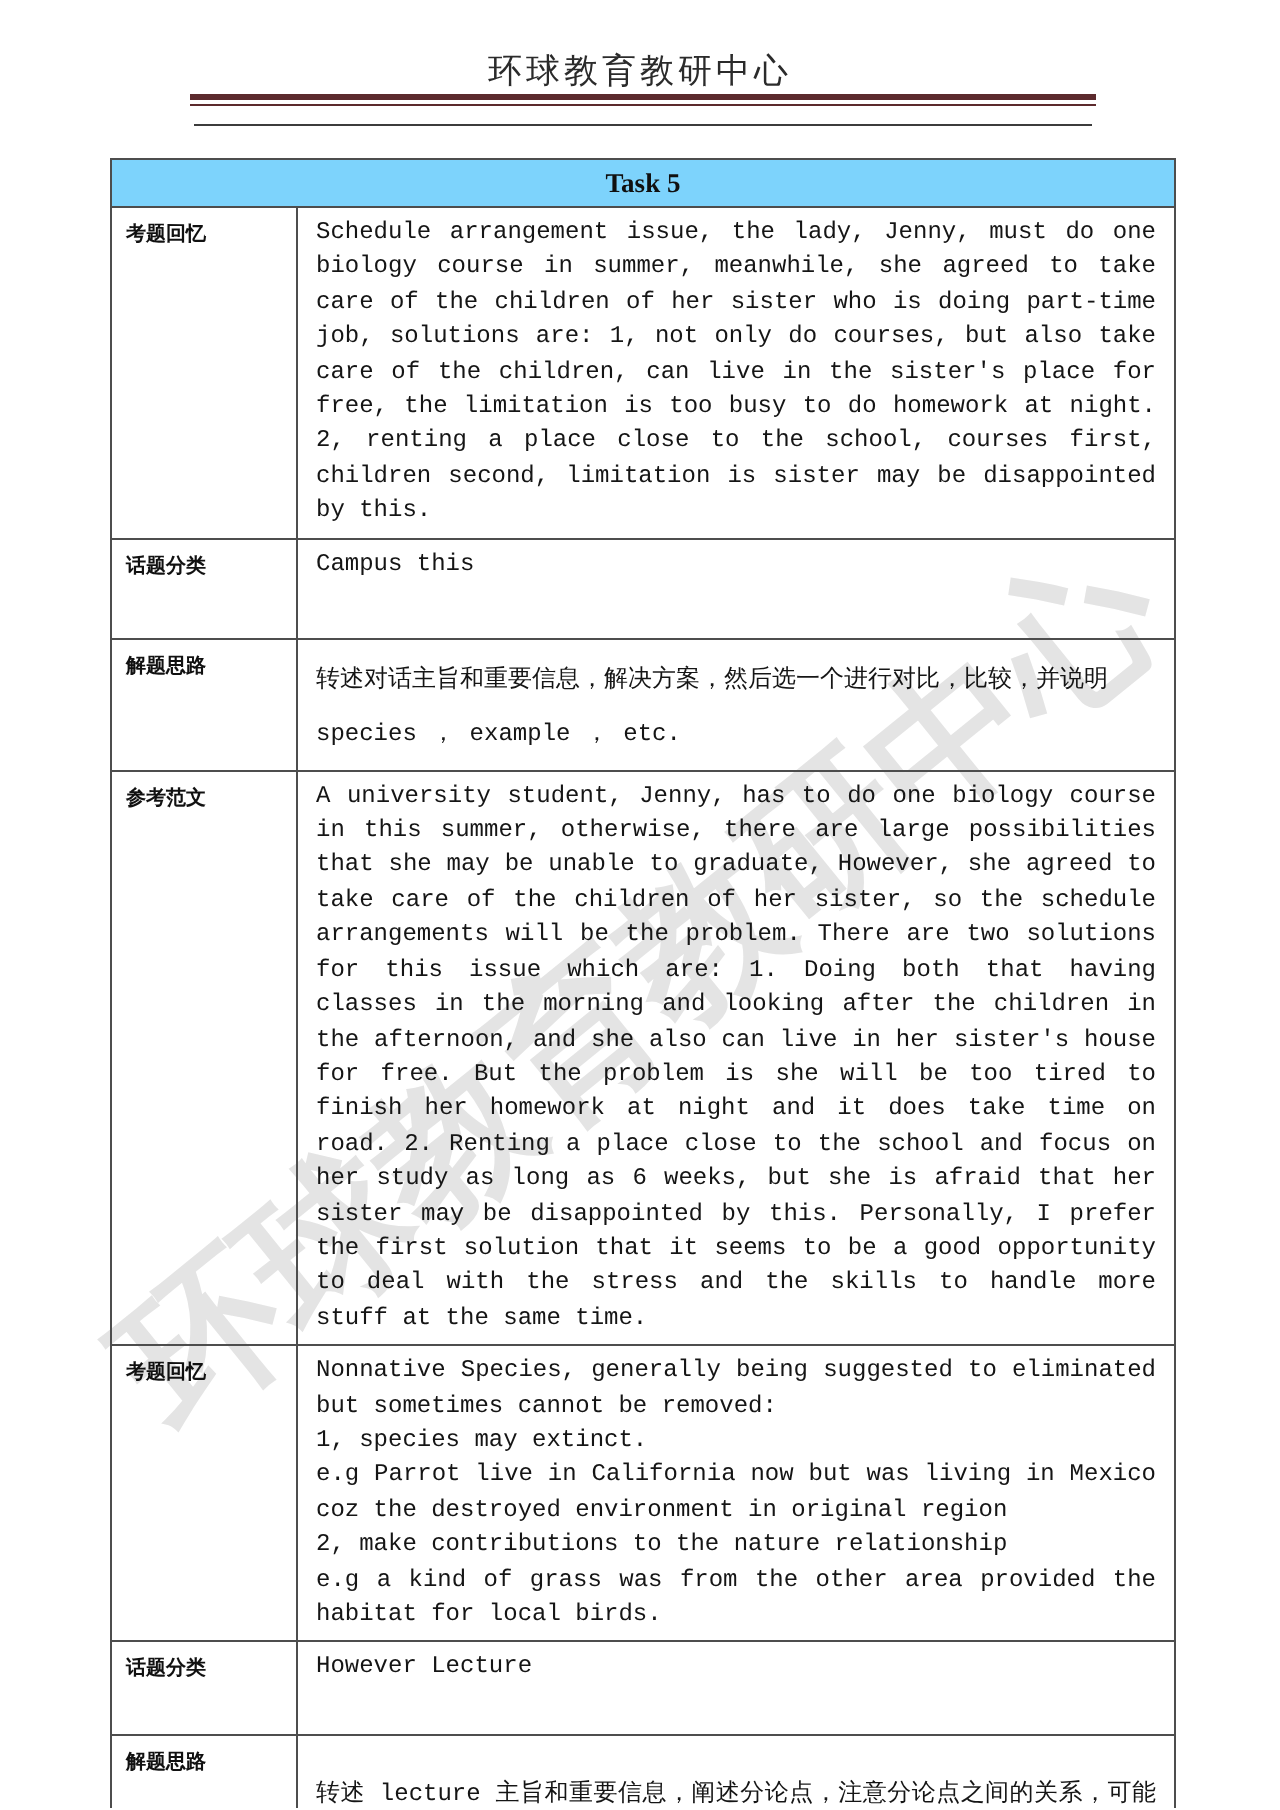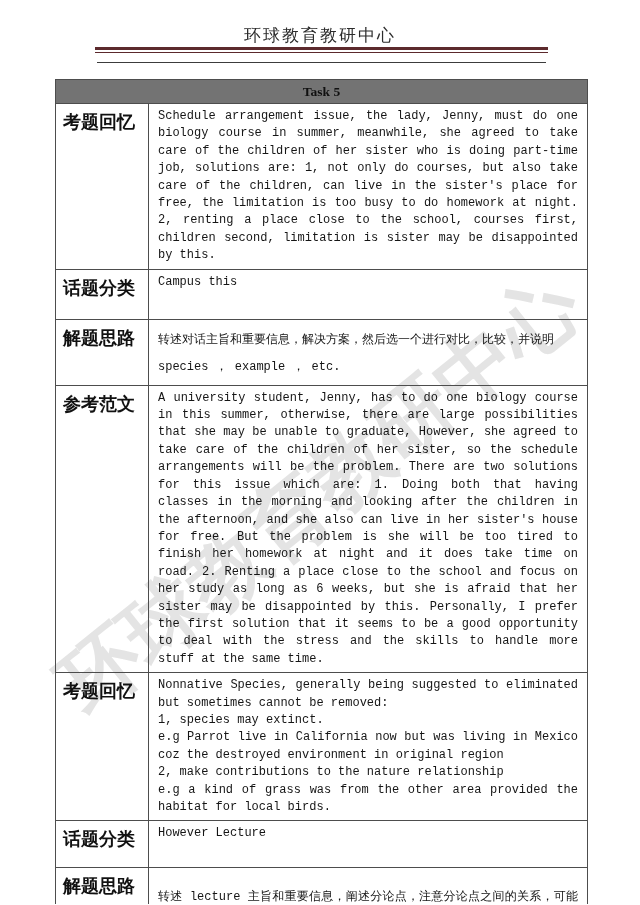--- a/index.html
+++ b/index.html
@@ -55,35 +55,35 @@
     z-index: 1;
     font-size: 12px;
     table-layout: fixed;
   }
   table.task-table td {
     border: 1px solid #4d4d4d;
     vertical-align: top;
     background: transparent;
   }
   tr.section-header td {
-    background: #737373;
+    background: #7dd3fc;
     text-align: center;
     vertical-align: middle;
     font-weight: bold;
     font-size: 13.5px;
     color: #101010;
     padding: 2px 0;
   }
   tr.hdr-t5 { height: 24px; }
   tr.hdr-t6 { height: 22px; }
 
   td.label {
     font-family: "Liberation Sans", "DejaVu Sans", sans-serif;
     font-weight: bold;
-    font-size: 18px;
+    font-size: 10px;
     padding: 6px 6px 4px 7px;
     color: #111111;
   }
   td.content {
     padding: 4px 9px 4px 9px;
     line-height: 17.4px;
     text-align: justify;
     white-space: pre-wrap;
     color: #151515;
     font-family: Liberation Mono, monospace;

